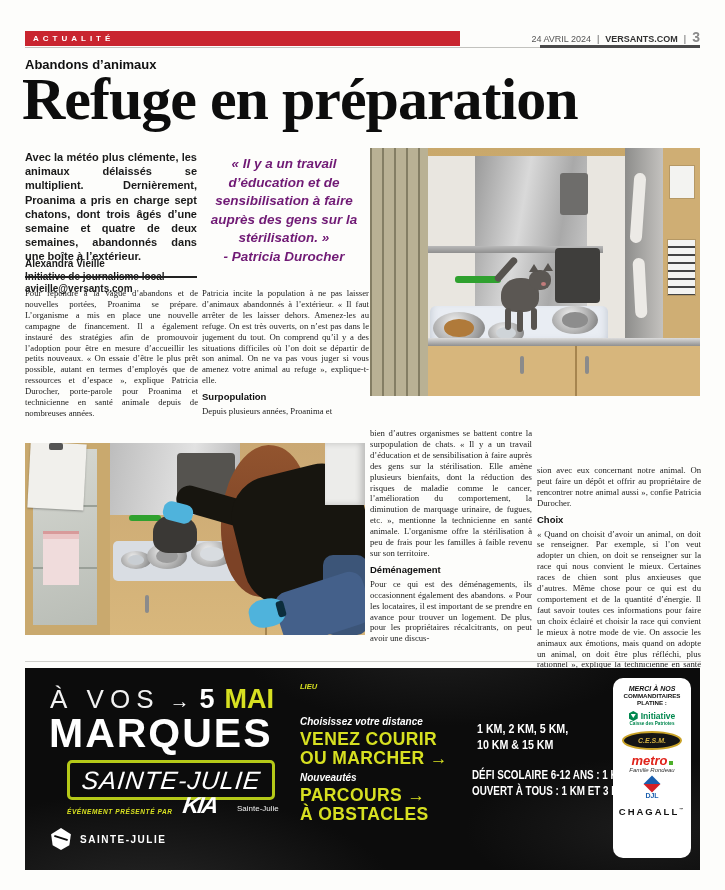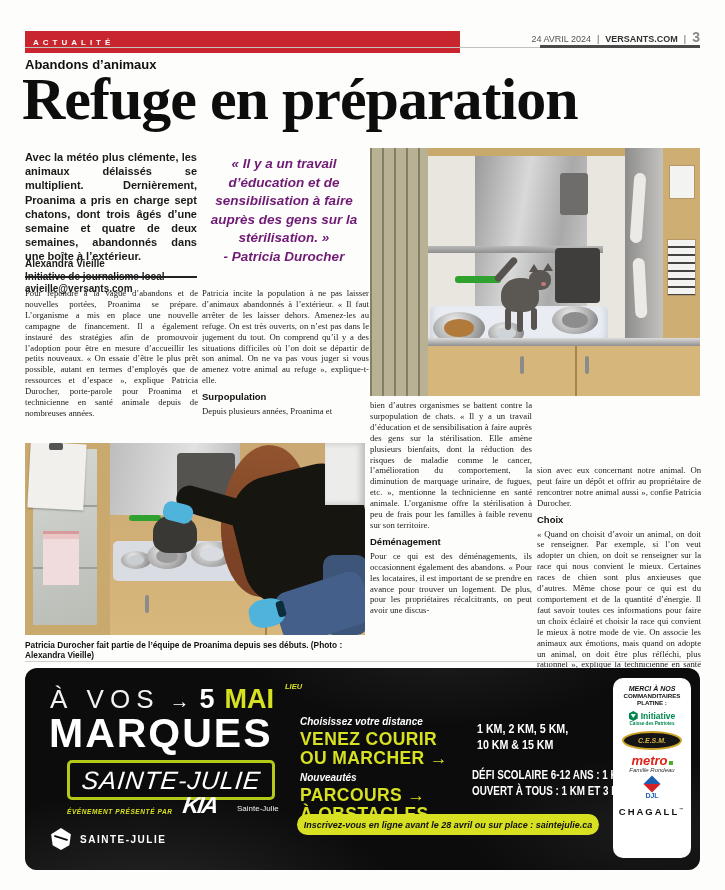--- a/index.html
+++ b/index.html
@@ -1,21 +1,21 @@
 <!DOCTYPE html>
 <html lang="fr"><head>
 <meta charset="utf-8">
 <style>
   html,body{margin:0;padding:0;background:#e9e8e4;}
   .page{position:relative;width:725px;height:890px;margin:0 auto;background:#fdfdfb;overflow:hidden;
         font-family:"Liberation Sans",sans-serif;color:#1a1a1a;}
   .abs{position:absolute;}
 
   
-  .section-bar{left:25px;top:31px;width:435px;height:22px;background:#c9252f;display:flex;align-items:center;}
+  .section-bar{left:25px;top:31px;width:435px;height:15px;background:#c9252f;display:flex;align-items:center;}
   .section-bar span{color:#fff;font-size:8px;font-weight:bold;letter-spacing:4px;padding-left:8px;}
   .hdr-meta{right:25px;top:29px;font-size:9px;color:#555;display:flex;align-items:baseline;gap:6px;}
   .hdr-meta .site{font-weight:bold;color:#333;}
   .hdr-meta .pgnum{font-size:14px;font-weight:bold;color:#8a8a8a;}
   .hdr-rule{left:25px;top:47px;width:675px;height:1px;background:#c2c2be;}
   .hdr-rule2{left:540px;top:45px;width:160px;height:3px;background:#4a4a4a;}
 
   .kicker{left:25px;top:57px;font-size:13px;font-weight:bold;color:#111;}
   .headline{left:22px;top:68px;width:690px;font-family:"Liberation Serif",serif;font-weight:bold;
             font-size:60px;line-height:62px;letter-spacing:-1px;color:#0d0d0d;}
@@ -24,21 +24,21 @@
   .lead{left:25px;top:150px;width:172px;font-size:11px;line-height:14.2px;font-weight:bold;text-align:justify;}
   .byline{left:25px;top:258px;width:172px;font-size:10px;line-height:12.5px;font-weight:bold;}
   .byline-rule{left:25px;top:276px;width:172px;height:2px;background:#222;}
 
   .bodycol{font-family:"Liberation Serif",serif;font-size:8.7px;line-height:10.9px;text-align:justify;
            color:#1c1c1c;overflow:hidden;}
   .bodycol p{margin:0 0 6px 0;}
   .bodycol h4{font-family:"Liberation Sans",sans-serif;font-size:9.5px;margin:4px 0 3px 0;color:#111;}
   .col1{left:25px;top:288px;width:173px;height:152px;}
   .col2{left:202px;top:288px;width:167px;height:152px;}
-  .col3{left:370px;top:400px;width:162px;height:243px;}
+  .col3{left:370px;top:428px;width:162px;height:243px;}
   .col4{left:537px;top:424px;width:164px;height:243px;margin-top:41px;}
 
   .pullquote{left:200px;top:155px;width:168px;text-align:center;font-weight:bold;font-style:italic;
              font-size:13.5px;line-height:18.5px;color:#701a75;}
   .caption{font-size:8.3px;font-weight:bold;color:#111;line-height:10px;}
   .cap1{left:370px;top:402px;width:330px;}
   .cap2{left:25px;top:640px;width:340px;}
   .pre-ad-rule{left:25px;top:661px;width:675px;height:1px;background:#cfcfcb;}
 
   
@@ -96,21 +96,21 @@
   .ph2 .jeans1{position:absolute;left:252px;top:138px;width:92px;height:54px;background:#44608a;border-radius:14px;transform:rotate(-18deg);}
   .ph2 .jeans2{position:absolute;left:298px;top:112px;width:44px;height:80px;background:#3c5578;border-radius:10px;}
   .ph2 .glove2{position:absolute;left:224px;top:156px;width:36px;height:28px;background:#4fb3dc;border-radius:40%;transform:rotate(-12deg);}
   .ph2 .watch{position:absolute;left:252px;top:158px;width:8px;height:16px;background:#0c2d3c;border-radius:3px;transform:rotate(-15deg);}
   .ph2 .sheet{position:absolute;left:4px;top:0;width:56px;height:66px;background:#f1f0ec;transform:rotate(3deg);box-shadow:0 1px 2px rgba(0,0,0,.3);}
   .ph2 .clipb{position:absolute;left:24px;top:0px;width:14px;height:7px;background:#555;border-radius:2px;}
   .ph2 .board{position:absolute;left:300px;top:0;width:40px;height:62px;background:#ececea;box-shadow:inset -4px 0 6px rgba(0,0,0,.2);}
   .ph2 .cabline{position:absolute;width:2px;background:#a6854f;}
 
   
-  .ad{left:25px;top:668px;width:675px;height:202px;background:#0c0c0c;overflow:hidden;color:#fff;border-radius:12px;}
+  .ad{left:25px;top:668px;width:675px;height:202px;background:#0c0c0c;overflow:hidden;color:#fff;}
   .ad::before{content:"";position:absolute;inset:0;
       background:radial-gradient(ellipse 420px 180px at 18% 115%, #262626 0%, transparent 60%),
                  radial-gradient(ellipse 380px 160px at 62% -15%, #1f1f1f 0%, transparent 55%),
                  radial-gradient(ellipse 300px 120px at 92% 80%, #1c1c1c 0%, transparent 60%);}
   .ad *{position:relative;}
   .ad-row1{position:absolute;left:25px;top:16px;display:flex;align-items:baseline;gap:10px;}
   .ad-avos{font-size:26px;font-weight:300;letter-spacing:6px;color:#f2f2f2;}
   .ad-arrow{font-size:20px;color:#fff;}
   .ad-five{font-size:27px;font-weight:800;color:#fff;}
   .ad-mai{font-size:27px;font-weight:900;color:#d7e021;}
@@ -120,21 +120,21 @@
   .ad-badge span{font-size:25px;font-style:italic;font-weight:500;letter-spacing:1px;color:#fff;transform:skewX(-6deg);}
   .ad-presente{position:absolute;left:42px;top:140px;font-size:6.5px;font-weight:700;font-style:italic;color:#d7e021;letter-spacing:.6px;}
   .ad-kia{position:absolute;left:158px;top:124px;font-size:23px;font-weight:800;font-style:italic;letter-spacing:-2px;color:#fff;transform:skewX(-8deg);}
   .ad-kiasub{position:absolute;left:212px;top:136px;font-size:8px;color:#eee;}
   .ad-cityrow{position:absolute;left:25px;top:160px;display:flex;align-items:center;gap:8px;}
   .sj-icon{width:22px;height:22px;background:#fff;clip-path:polygon(50% 0,95% 28%,88% 78%,50% 100%,12% 78%,5% 28%);
       position:relative;}
   .sj-icon::after{content:"";position:absolute;left:4px;top:9px;width:14px;height:2px;background:#0c0c0c;transform:rotate(18deg);}
   .ad-city{font-size:10px;font-weight:800;letter-spacing:1.5px;color:#fff;}
 
-  .ad-lieu{position:absolute;left:260px;top:14px;font-size:7.5px;font-weight:800;font-style:italic;color:#d7e021;}
+  .ad-lieu{position:absolute;left:275px;top:14px;font-size:7.5px;font-weight:800;font-style:italic;color:#d7e021;}
   .ad-school{position:absolute;left:275px;top:24px;font-size:11px;letter-spacing:.4px;color:#f2f2f2;}
   .ad-choisissez{position:absolute;left:275px;top:48px;font-size:10px;font-weight:700;font-style:italic;color:#fff;}
   .ad-cta{font-size:17.5px;font-weight:900;color:#d7e021;letter-spacing:.4px;}
   .ad-cta1a{position:absolute;left:275px;top:61px;}
   .ad-cta1b{position:absolute;left:275px;top:80px;}
   .ad-nouv{position:absolute;left:275px;top:104px;font-size:10px;font-weight:700;font-style:italic;color:#fff;}
   .ad-cta2a{position:absolute;left:275px;top:117px;}
   .ad-cta2b{position:absolute;left:275px;top:136px;}
   .ad-dist{font-size:13px;font-weight:700;color:#fff;transform:scaleX(.82);transform-origin:left;white-space:nowrap;}
   .ad-d1{position:absolute;left:452px;top:53px;}
@@ -290,21 +290,20 @@
     <div class="sweater"></div>
     <div class="glove1"></div>
     <div class="jeans2"></div>
     <div class="jeans1"></div>
     <div class="glove2"></div>
     <div class="watch"></div>
     <div class="sheet"></div>
     <div class="clipb"></div>
     <div class="board"></div>
   </div>
-  <div class="abs caption cap2">Patricia Durocher fait partie de l’équipe de Proanima depuis ses débuts. (Photo : Alexandra Vieille)</div>
   <div class="abs pre-ad-rule"></div>
 
   <div class="abs ad">
     <div class="ad-row1">
       <span class="ad-avos">À VOS</span>
       <span class="ad-arrow">→</span>
       <span class="ad-five">5</span>
       <span class="ad-mai">MAI</span>
     </div>
     <div class="ad-marques">MARQUES</div>
@@ -323,23 +322,20 @@
     <div class="ad-choisissez">Choisissez votre distance</div>
     <div class="ad-cta ad-cta1b">OU MARCHER →</div>
     <div class="ad-cta ad-cta1a">VENEZ COURIR</div>
     <div class="ad-nouv">Nouveautés</div>
     <div class="ad-cta ad-cta2a">PARCOURS →</div>
     <div class="ad-cta ad-cta2b">À OBSTACLES</div>
     <div class="ad-dist ad-d1">1 KM, 2 KM, 5 KM,</div>
     <div class="ad-dist ad-d2">10 KM &amp; 15 KM</div>
     <div class="ad-dist ad-d3">DÉFI SCOLAIRE 6-12 ANS : 1 KM</div>
     <div class="ad-dist ad-d4">OUVERT À TOUS : 1 KM ET 3 KM</div>
-    <div class="ad-pill">
-      <span>Inscrivez-vous en ligne avant le 28 avril ou sur place : saintejulie.ca</span>
-    </div>
 
     <div class="sponsor">
       <div class="sp-t1">MERCI À NOS</div>
       <div class="sp-t2">COMMANDITAIRES</div>
       <div class="sp-t2">PLATINE :</div>
       <div class="sp-desj">
         <div class="desj-hex"></div>
         <b>Initiative</b>
       </div>
       <div class="sp-desjsub">Caisse des Patriotes</div>

